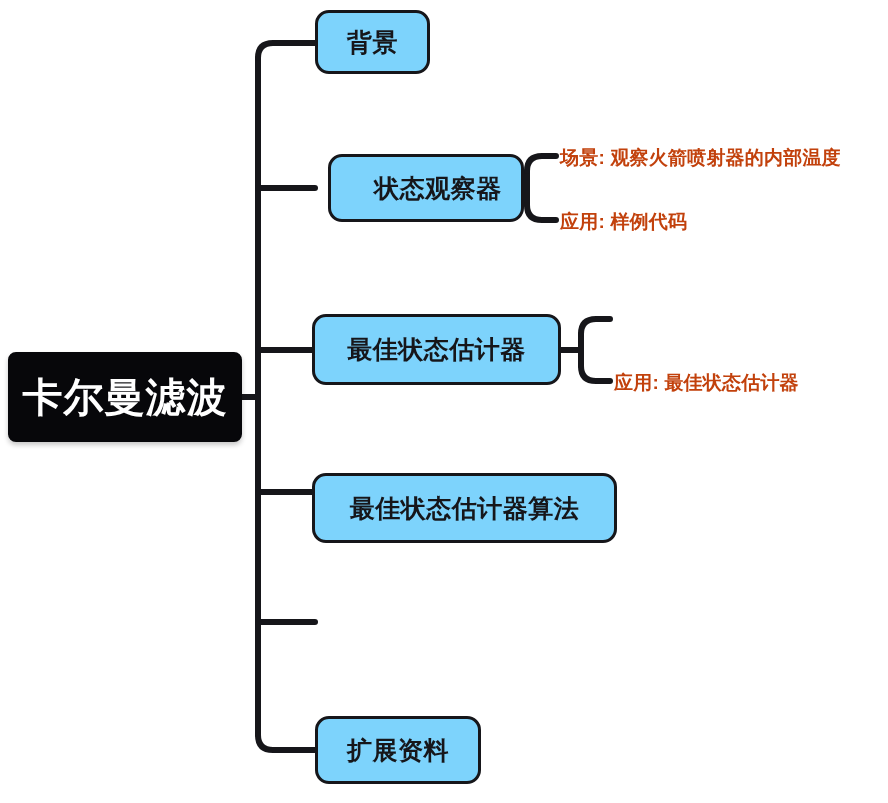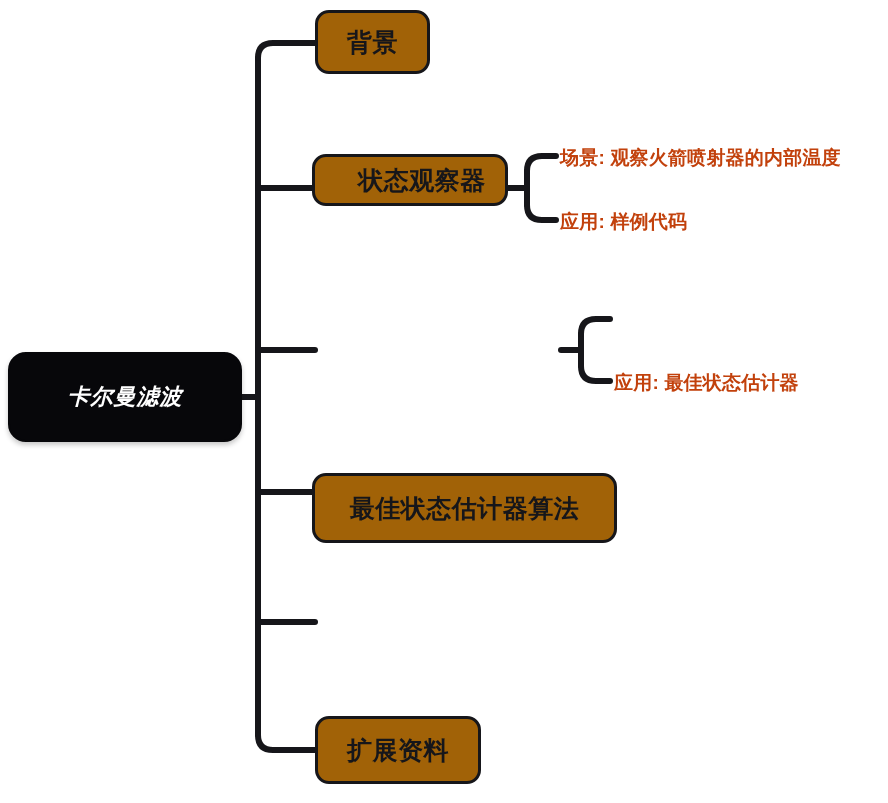--- a/index.html
+++ b/index.html
@@ -28,29 +28,28 @@
     display: flex;
     align-items: center;
     justify-content: center;
     border-radius: 14px;
     z-index: 3;
   }
   .node-root {
     background: #07070a;
     color: #ffffff;
     border: 2px solid #07070a;
-    border-radius: 18px;
-    font-size: 22px;
+    border-radius: 8px;
+    font-size: 40px;
     font-weight: 700;
     letter-spacing: 1px;
     box-shadow: 0 3px 5px rgba(0,0,0,0.22);
-    font-style: italic;
   }
   .node-branch {
-    background: #a16207;
+    background: #7dd3fc;
     color: #16161a;
     border: 3.5px solid #16161a;
     font-size: 25px;
     font-weight: 700;
     letter-spacing: 0.5px;
   }
   .leaf-label {
     position: absolute;
     color: #c2410c;
     font-size: 19px;
@@ -98,30 +97,33 @@
   </svg>
 
   <div class="node node-root" style="left:8px; top:352px; width:234px; height:90px;">
     <span>卡尔曼滤波</span>
   </div>
 
   <div class="node node-branch" style="left:315px; top:10px; width:115px; height:64px;">
     <span>背景</span>
   </div>
 
-  <div class="node node-branch" style="left:312px; top:154px; width:196px; height:52px;padding-left:24px;">
+  <div class="node node-branch" style="left:328px; top:154px; width:196px; height:68px;padding-left:24px;">
     <span>状态观察器</span>
   </div>
   <div class="leaf-label" style="left:560px; top:145px;">
     <span>场景: 观察火箭喷射器的内部温度</span>
   </div>
   <div class="leaf-label" style="left:560px; top:209px;">
     <span>应用: 样例代码</span>
   </div>
 
+  <div class="node node-branch" style="left:312px; top:314px; width:249px; height:71px;">
+    <span>最佳状态估计器</span>
+  </div>
   <div class="leaf-label" style="left:614px; top:370px;">
     <span>应用: 最佳状态估计器</span>
   </div>
 
   <div class="node node-branch" style="left:312px; top:473px; width:305px; height:70px;">
     <span>最佳状态估计器算法</span>
   </div>
 
 
   <div class="node node-branch" style="left:315px; top:716px; width:166px; height:68px;">

